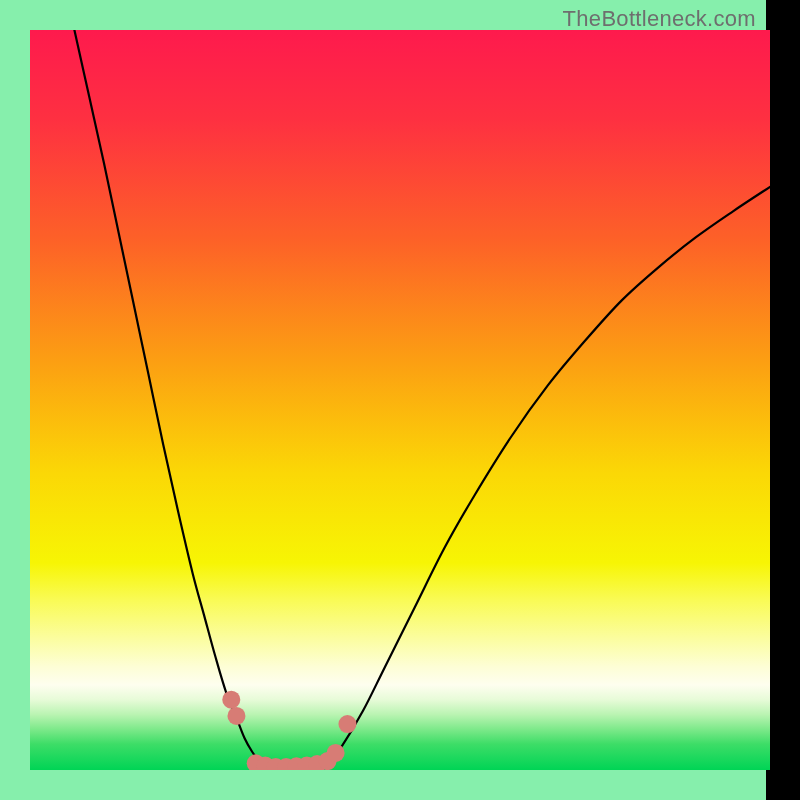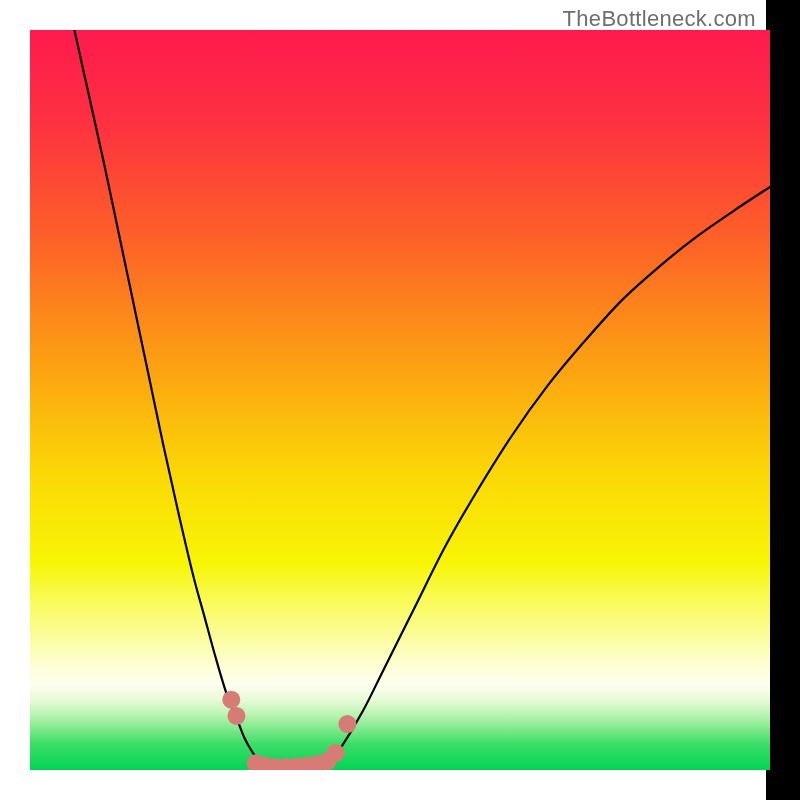--- a/index.html
+++ b/index.html
@@ -8,21 +8,21 @@
     width: 800px;
     height: 800px;
     overflow: hidden;
     background: #000;
     font-family: Arial, Helvetica, sans-serif;
   }
   .frame {
     position: absolute;
     left: 0; top: 0;
     width: 766px; height: 800px;
-    background: #ffffff;
+    background: #86efac;
   }
   .plot {
     position: absolute;
     left: 30px;
     top: 30px;
     width: 740px;
     height: 740px;
     overflow: hidden;
   }
   .watermark {

